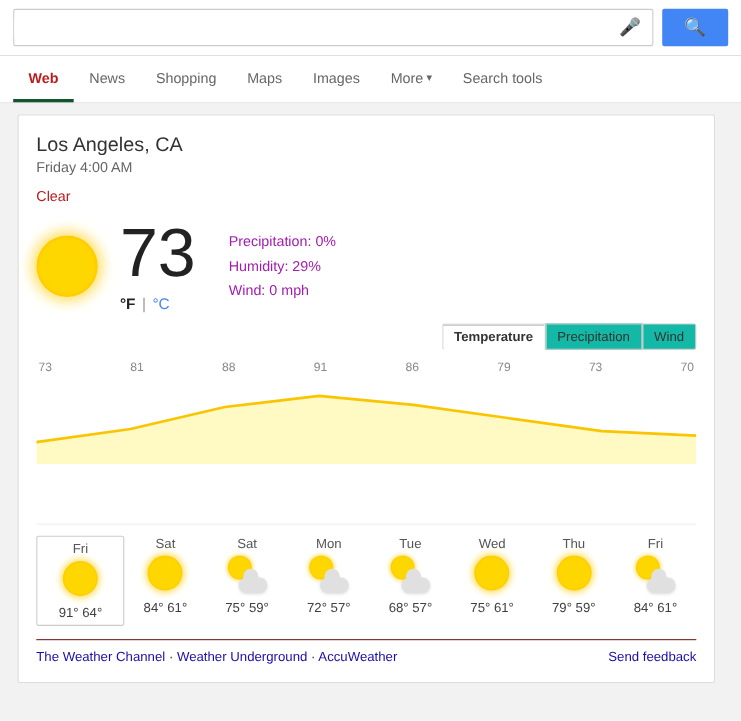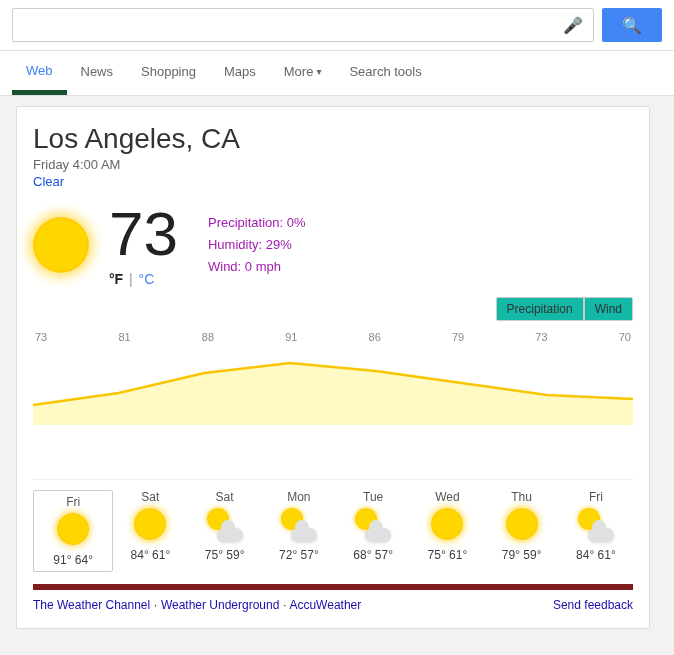--- a/index.html
+++ b/index.html
@@ -73,23 +73,23 @@
       color: #666;
       cursor: pointer;
       text-decoration: none;
       display: flex;
       align-items: center;
       gap: 3px;
       white-space: nowrap;
       border-bottom: 3px solid transparent;
     }
     .nav-tab.active {
-      color: #3b82f6;
-      border-bottom: 5px solid #14532d;
-      font-weight: 400;
+      color: #b91c1c;
+      border-bottom: 3px solid #14532d;
+      font-weight: 700;
     }
     .dropdown-arrow {
       font-size: 10px;
       color: #666;
     }
 
     
     .results-area {
       padding: 10px 16px;
       background: #f2f2f2;
@@ -102,33 +102,33 @@
 
     
     .weather-card {
       background: #fff;
       border: 1px solid #ddd;
       border-radius: 2px;
       padding: 16px;
       max-width: 634px;
     }
     .weather-location {
-      font-size: 28px;
+      font-size: 18px;
       color: #333;
       font-weight: normal;
     }
     .weather-datetime {
       font-size: 13px;
       color: #666;
       margin-top: 2px;
     }
     .weather-condition {
       font-size: 13px;
-      color: #1d4ed8;
-      margin-top: 2px;
+      color: #b91c1c;
+      margin-top: 12px;
     }
 
     
     .current-temp-row {
       display: flex;
       align-items: center;
       margin: 14px 0 10px 0;
       gap: 20px;
     }
     .sun-icon {
@@ -286,21 +286,21 @@
       width: 14px; height: 14px;
       background: #e0e0e0;
       border-radius: 50%;
       top: -8px; left: 4px;
     }
 
     
     .weather-footer {
       margin-top: 12px;
       padding-top: 8px;
-      border-top: 6px solid #7f1d1d;
+      border-top: 1px solid #7f1d1d;
       display: flex;
       justify-content: space-between;
       font-size: 12px;
     }
     .weather-footer a {
       color: #1a0dab;
       text-decoration: none;
     }
     .feedback-link {
       color: #666;
@@ -319,20 +319,21 @@
   <button class="search-btn">
     <span class="search-btn-icon">🔍</span>
   </button>
 </div>
 
 <div class="nav-tabs">
   <a class="nav-tab active">Web</a>
   <a class="nav-tab">News</a>
   <a class="nav-tab">Shopping</a>
   <a class="nav-tab">Maps</a>
+  <a class="nav-tab">Images</a>
   <a class="nav-tab">More <span class="dropdown-arrow">▾</span></a>
   <a class="nav-tab">Search tools</a>
 </div>
 
 <div class="results-area">
 
   <div class="weather-card">
 
     <div class="weather-location">Los Angeles, CA</div>
     <div class="weather-datetime">Friday 4:00 AM</div>
@@ -349,20 +350,21 @@
         </div>
       </div>
       <div class="weather-details">
         <div>Precipitation: 0%</div>
         <div>Humidity: 29%</div>
         <div>Wind: 0 mph</div>
       </div>
     </div>
 
     <div class="chart-tabs">
+      <div class="chart-tab active">Temperature</div>
       <div class="chart-tab">Precipitation</div>
       <div class="chart-tab">Wind</div>
     </div>
 
     <div class="chart-area">
       <div class="chart-labels-top">
         <span>73</span>
         <span>81</span>
         <span>88</span>
         <span>91</span>

